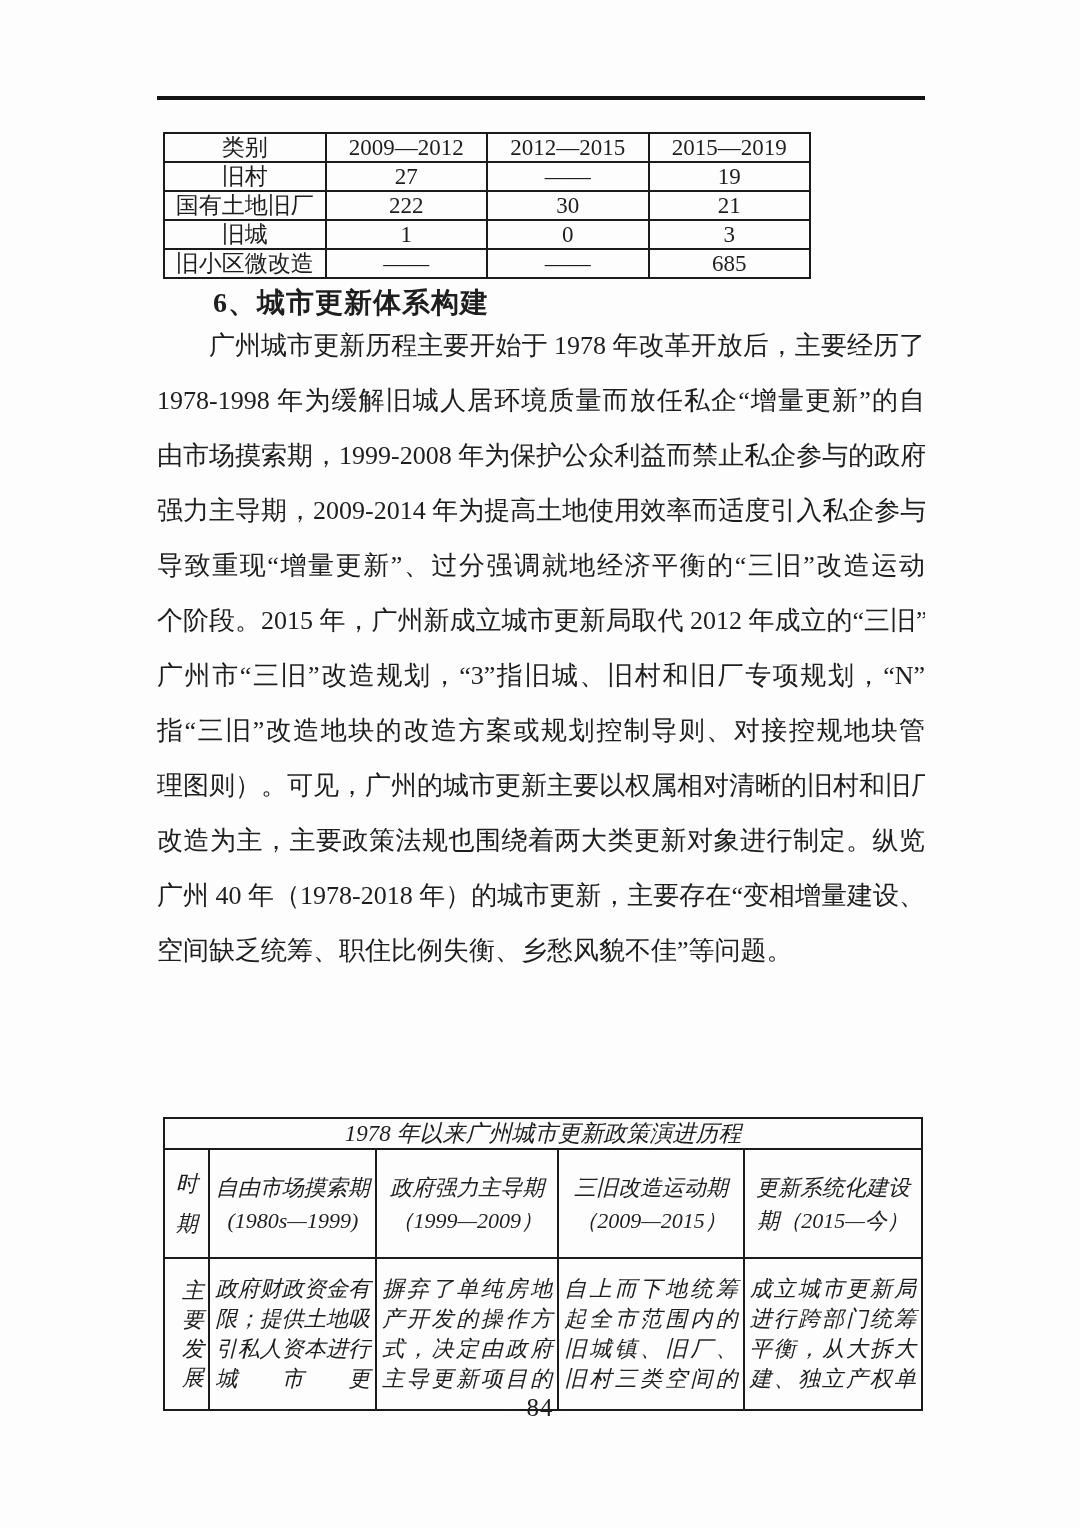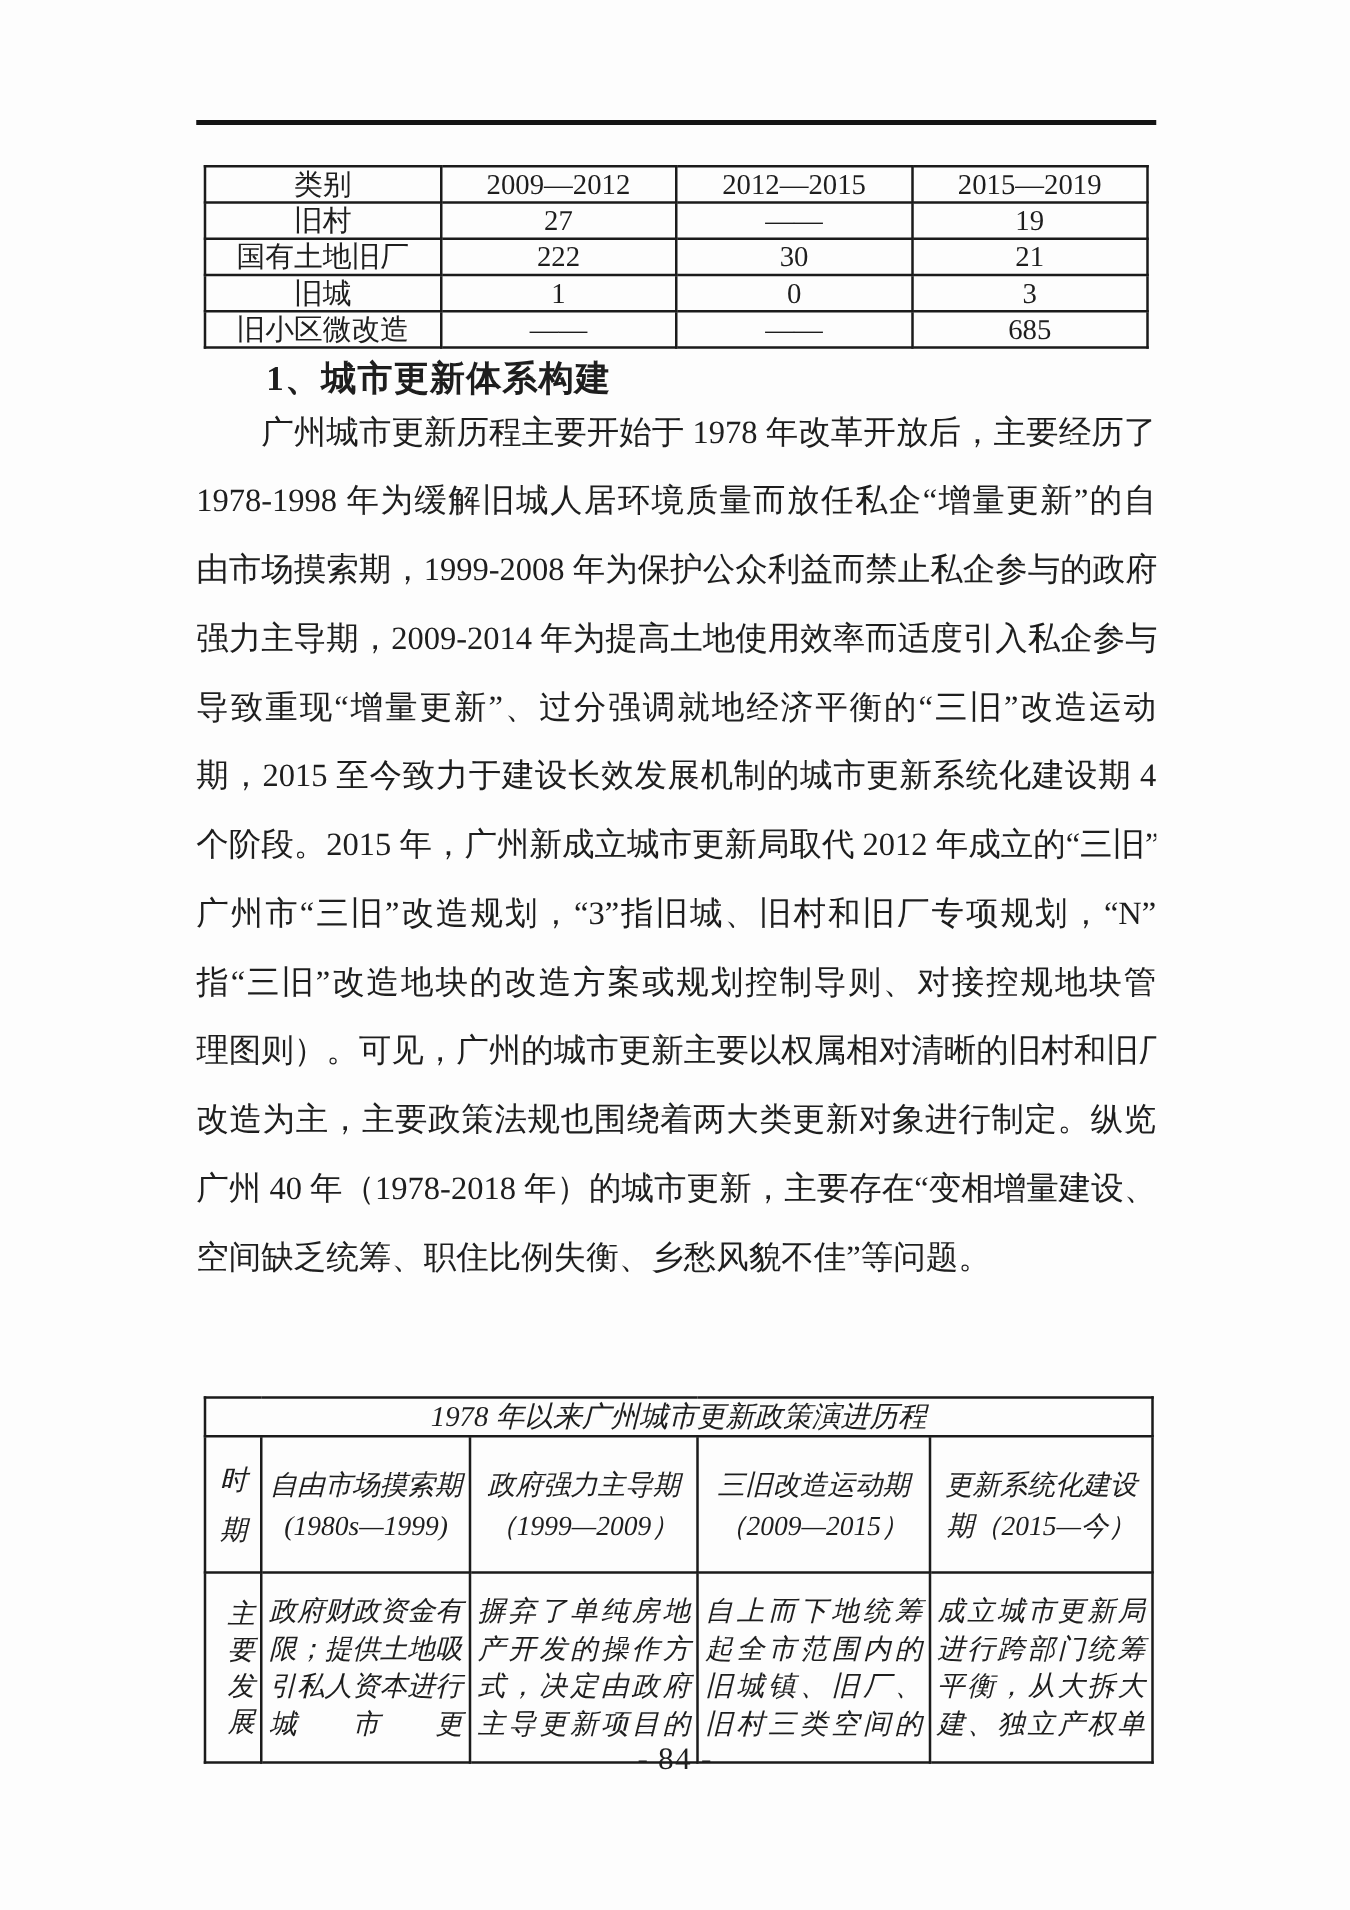--- a/index.html
+++ b/index.html
@@ -25,21 +25,21 @@
     top: 96px;
     width: 768px;
     height: 4px;
     background: #141414;
   }
   
   table.t1 {
     position: absolute;
     top: 132px;
     left: 6px;
-    width: 756px;
+    width: 648px;
     border-collapse: collapse;
     table-layout: fixed;
   }
   table.t1 td {
     border: 2px solid #1b1b1b;
     height: 29px;
     text-align: center;
     vertical-align: middle;
     font-size: 23px;
     line-height: 27px;
@@ -172,29 +172,28 @@
         </tr>
         <tr>
           <td>旧小区微改造</td>
           <td>——</td>
           <td>——</td>
           <td>685</td>
         </tr>
       </tbody>
     </table>
 
-    <div class="heading">1、城市更新体系构建</div>
+    <div class="heading">6、城市更新体系构建</div>
 
     <div class="para">
       <div class="pline first">广州城市更新历程主要开始于 1978 年改革开放后，主要经历了</div>
       <div class="pline">1978-1998 年为缓解旧城人居环境质量而放任私企“增量更新”的自</div>
       <div class="pline">由市场摸索期，1999-2008 年为保护公众利益而禁止私企参与的政府</div>
       <div class="pline">强力主导期，2009-2014 年为提高土地使用效率而适度引入私企参与</div>
       <div class="pline">导致重现“增量更新”、过分强调就地经济平衡的“三旧”改造运动</div>
-      <div class="pline">期，2015 至今致力于建设长效发展机制的城市更新系统化建设期 4</div>
       <div class="pline">个阶段。2015 年，广州新成立城市更新局取代 2012 年成立的“三旧”</div>
       <div class="pline">广州市“三旧”改造规划，“3”指旧城、旧村和旧厂专项规划，“N”</div>
       <div class="pline">指“三旧”改造地块的改造方案或规划控制导则、对接控规地块管</div>
       <div class="pline">理图则）。可见，广州的城市更新主要以权属相对清晰的旧村和旧厂</div>
       <div class="pline">改造为主，主要政策法规也围绕着两大类更新对象进行制定。纵览</div>
       <div class="pline">广州 40 年（1978-2018 年）的城市更新，主要存在“变相增量建设、</div>
       <div class="pline last">空间缺乏统筹、职住比例失衡、乡愁风貌不佳”等问题。</div>
     </div>
 
     <table class="t2">

